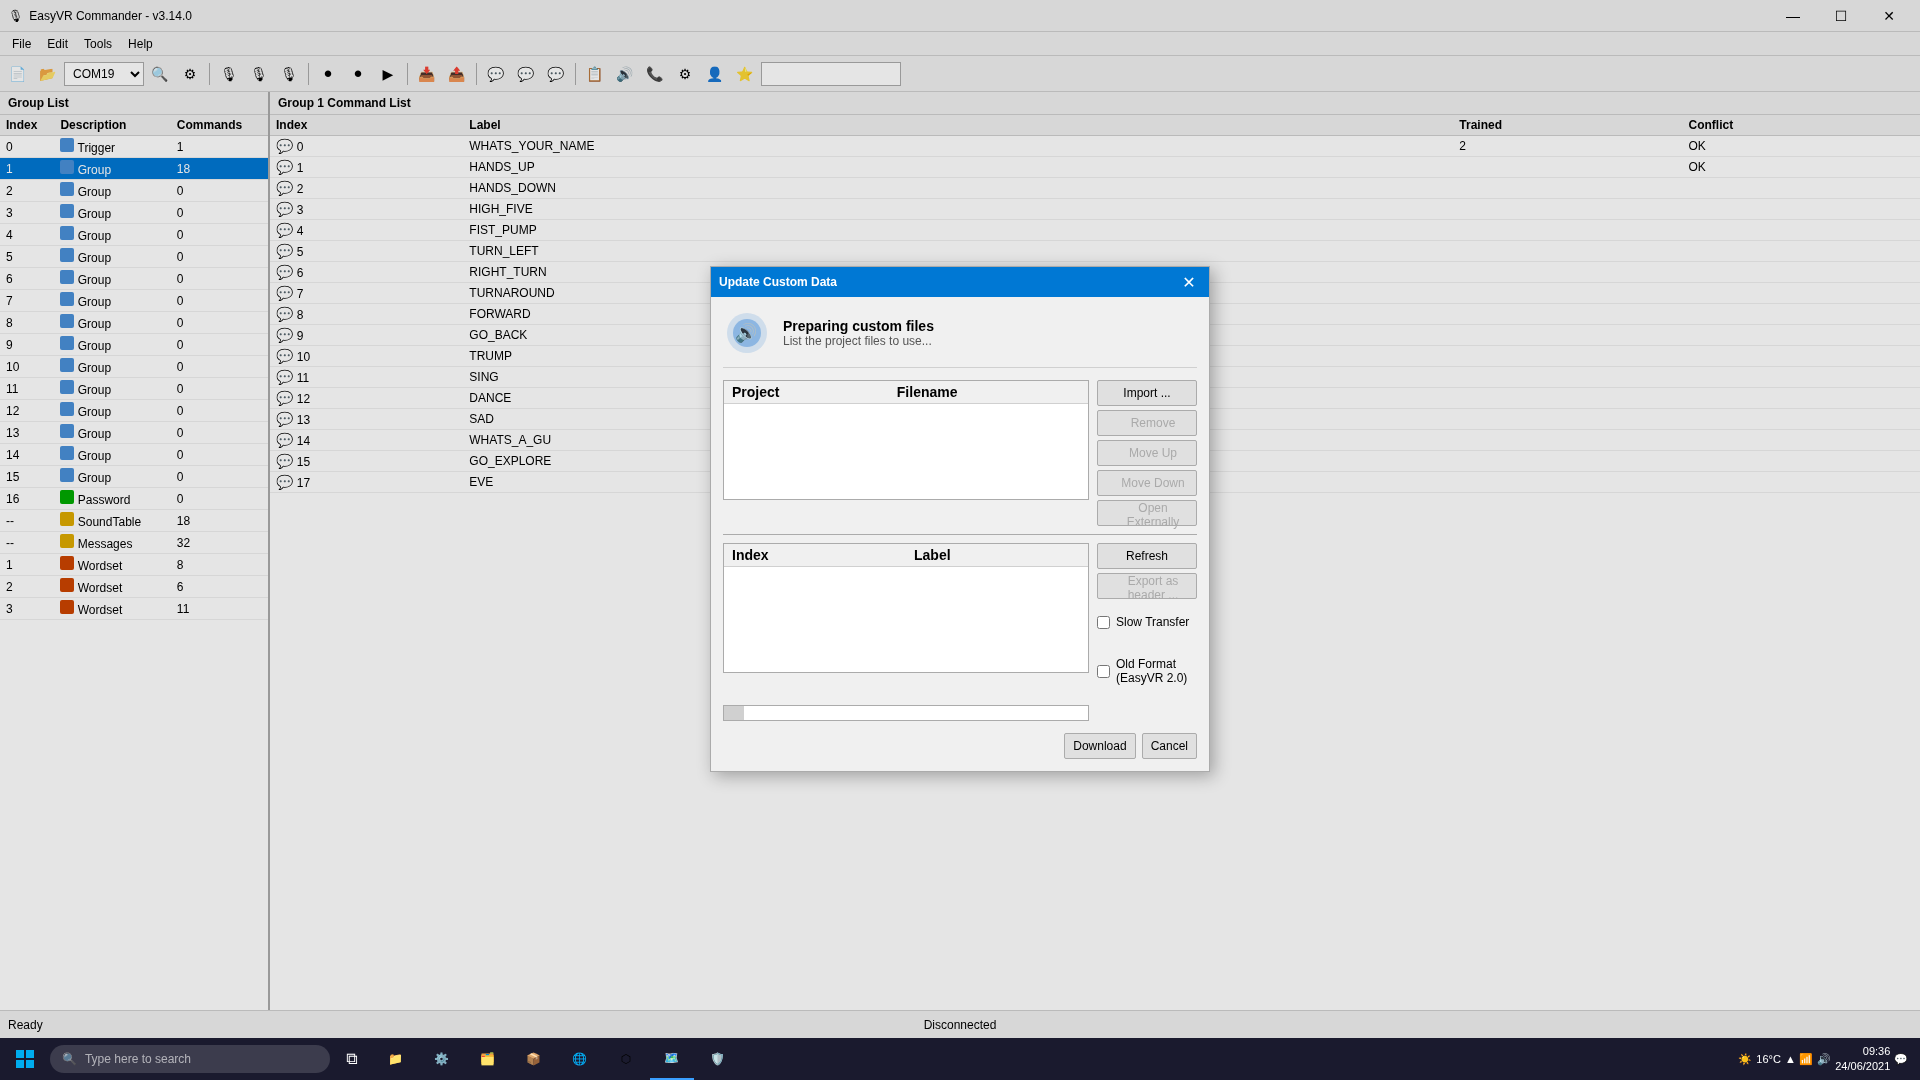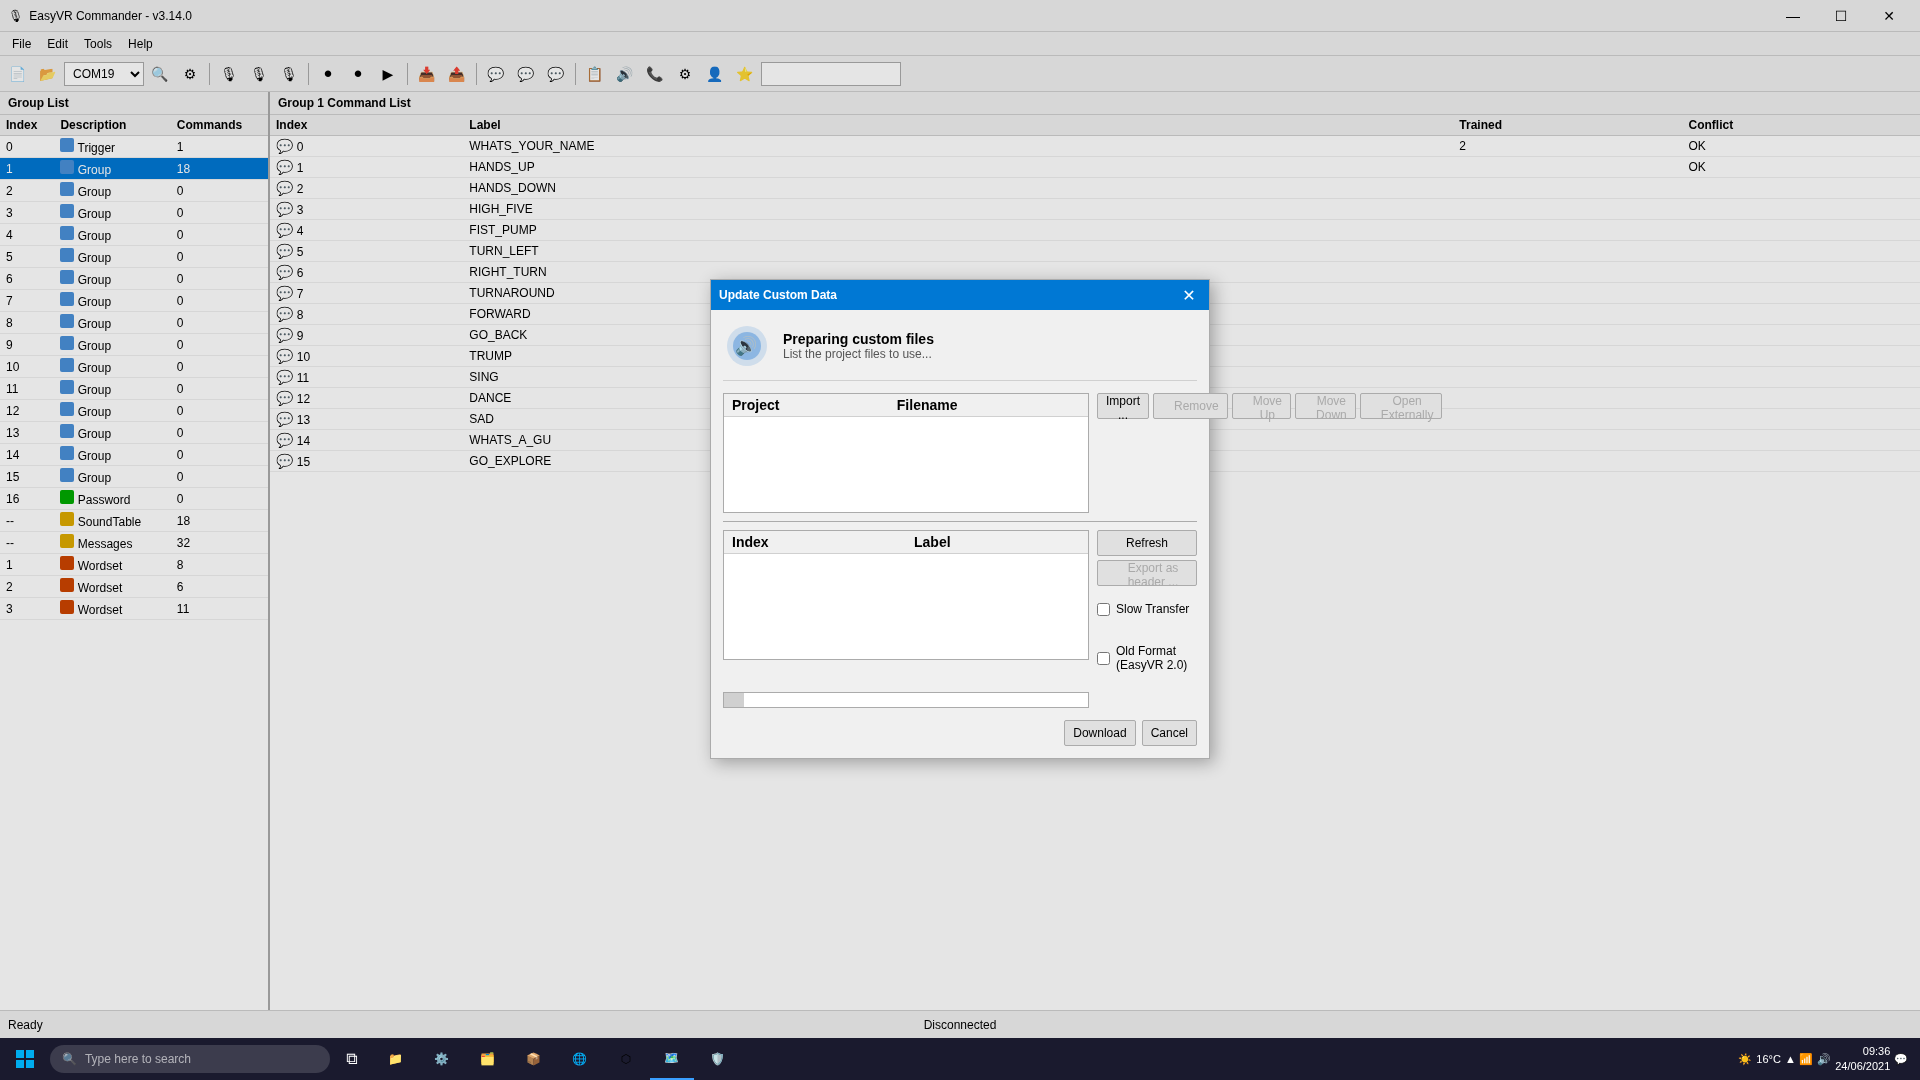--- a/index.html
+++ b/index.html
@@ -358,21 +358,21 @@
     }
     .dialog-table th {
       background: #f0f0f0;
       border-bottom: 1px solid #d0d0d0;
       padding: 3px 8px;
       text-align: left;
       font-weight: 600;
     }
     .dialog-buttons-col {
       display: flex;
-      flex-direction: row;
+      flex-direction: column;
       gap: 4px;
       width: 100px;
     }
     .dialog-btn {
       height: 26px;
       border: 1px solid #ababab;
       background: #e0e0e0;
       cursor: pointer;
       font-size: 12px;
       padding: 0 8px;
@@ -769,20 +769,26 @@
     <td>WHATS_A_GU</td>
     <td></td>
     <td></td>
   </tr>
             <tr>
     <td><span style="color:#4a90d9; font-size:14px;">💬</span> 15</td>
     <td>GO_EXPLORE</td>
     <td></td>
     <td></td>
   </tr>
+            <tr>
+    <td><span style="color:#4a90d9; font-size:14px;">💬</span> 17</td>
+    <td>EVE</td>
+    <td></td>
+    <td></td>
+  </tr>
           </tbody>
       </table>
     </div>
   </div>
 
 </div>
 
 <div class="status-bar">
   <span>Ready</span>
   <span class="status-disconnected">Disconnected</span>

